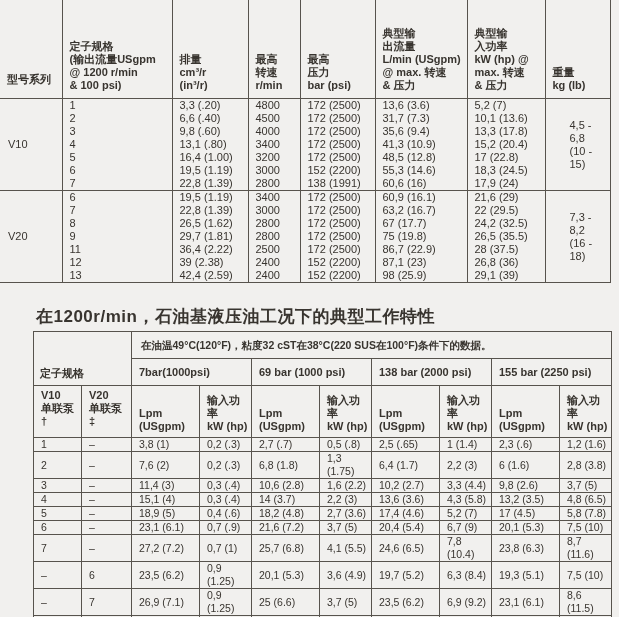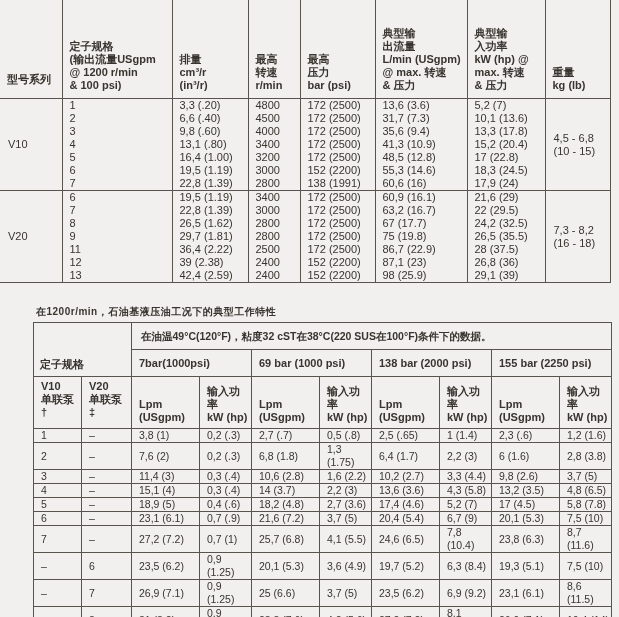--- a/index.html
+++ b/index.html
@@ -31,26 +31,26 @@
     border-top:none;
     vertical-align:bottom;
     font-weight:bold;
     height:84px;
     padding:2px 2px 6px 7px;
   }
   .spec thead th:first-child{border-left:none;padding-bottom:12px;margin-top:24px;}
   .spec tbody td{border-top:none;border-bottom:none;height:13px;padding-top:0;padding-bottom:0;}
   .spec tbody tr.group-start td{border-top:1px solid var(--line);}
   .spec td.model{border-left:none;vertical-align:middle;padding-left:8px;}
-  .spec td.weight{vertical-align:middle;padding-left:8px;}
+  .spec td.weight{vertical-align:middle;padding-left:24px;}
 
   
   .perf-title{
     margin:22px 0 0 36px;
-    font-size:10px;font-weight:bold;
+    font-size:17px;font-weight:bold;
     letter-spacing:0.5px;
   }
   .perf{width:578px;margin:3px 0 0 33px;}
   .perf thead th{font-weight:bold;}
   .perf th.cond{height:24px;font-size:10.5px;vertical-align:middle;padding-left:9px;font-weight:bold;}
   .perf th.stator{vertical-align:bottom;padding-bottom:5px;padding-left:6px;}
   .perf th.pgroup{height:24px;vertical-align:middle;margin-left:36px;}
   .perf th.colhead{height:44px;vertical-align:bottom;padding-bottom:4px;}
   .perf th.colhead.top{vertical-align:top;padding-top:3px;}
   .perf tbody td{height:13px;padding-top:0;padding-bottom:0;font-size:10.5px;}

